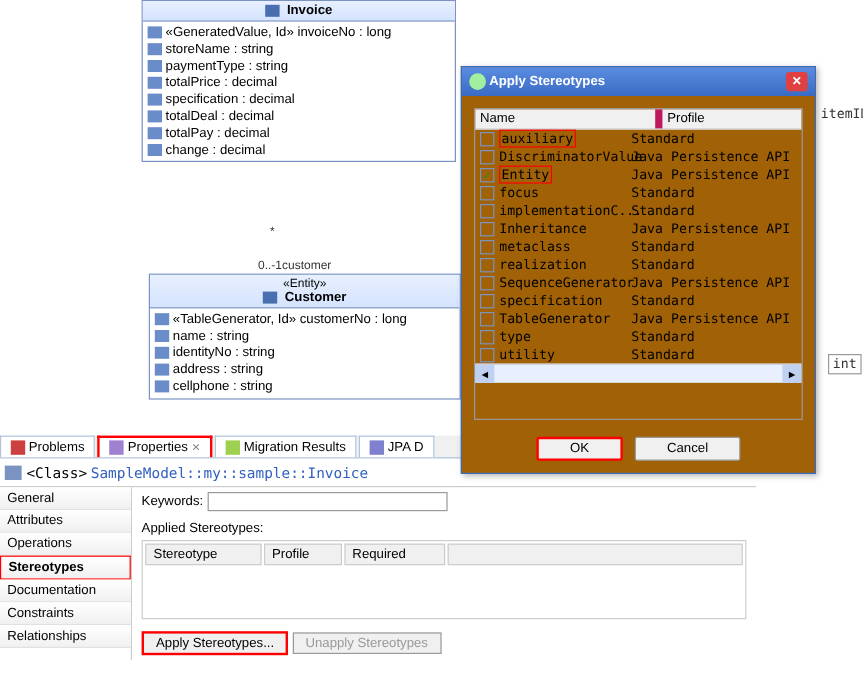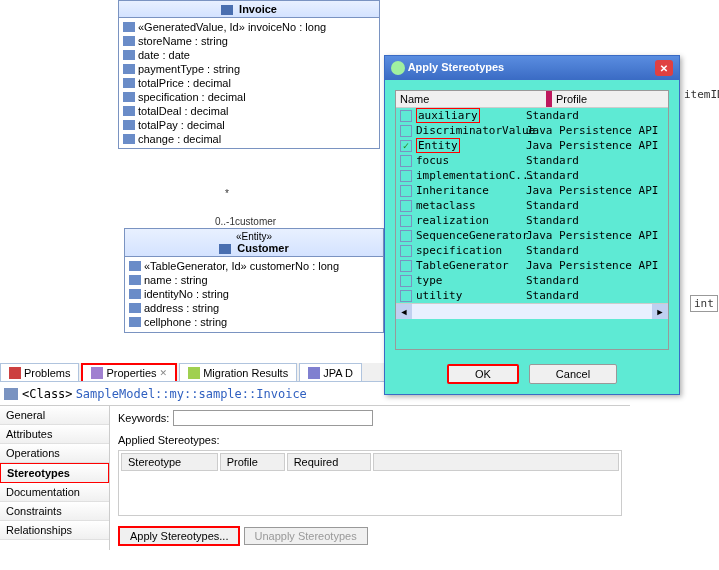--- a/index.html
+++ b/index.html
@@ -46,21 +46,21 @@
     .kw-row input { border: 1px solid #999; padding: 1px 3px; font-size: 11px; width: 200px; }
     .stereo-table { border: 1px solid #ccc; width: 100%; margin-top: 4px; }
     .stereo-table th { text-align: left; padding: 2px 6px; border: 1px solid #ccc; background: #f0f0f0; font-weight: normal; margin-top: 14px; }
     .stereo-table .empty-row td { height: 40px; }
     .btn-row { margin-top: 10px; }
     .btn { padding: 2px 10px; border: 1px solid #999; background: #f0f0f0; font-size: 11px; cursor: pointer; }
     .btn.highlight { border: 2px solid #ff0000; }
     .btn.disabled { color: #999; }
     
     
-    .dialog { position: absolute; left: 384px; top: 55px; width: 296px; background: #5eead4; border: 1px solid #3a6bc4; box-shadow: 2px 2px 5px rgba(0,0,0,0.3); }
+    .dialog { position: absolute; left: 384px; top: 55px; width: 296px; background: #a16207; border: 1px solid #3a6bc4; box-shadow: 2px 2px 5px rgba(0,0,0,0.3); }
     .dlg-title { background: linear-gradient(#5a8de0, #3a6bc4); color: #fff; padding: 4px 6px; display: flex; align-items: center; justify-content: space-between; font-weight: bold; }
     .dlg-title .ticon2 { width: 14px; height: 14px; background: #a0f0a0; border-radius: 50%; display: inline-block; vertical-align: middle; }
     .dlg-title .close-btn { width: 18px; height: 16px; background: #e04040; color: #fff; display: flex; align-items: center; justify-content: center; border-radius: 3px; cursor: pointer; font-size: 10px; }
     .dlg-body { padding: 10px; }
     .dlg-list { border: 1px solid #999; height: 260px; overflow-y: auto; overflow-x: auto; }
     .dlg-list-header { display: flex; background: #f0f0f0; border-bottom: 1px solid #ccc; font-weight: normal; }
     .dlg-list-header .col1 { width: 156px; padding: 2px 4px; border-right: 6px solid #be185d; }
     .dlg-list-header .col2 { flex: 1; padding: 2px 4px; }
     .dlg-row { display: flex; padding: 1px 4px; align-items: center; white-space: nowrap; }
     .dlg-row .chk { width: 12px; height: 12px; border: 1px solid #7a93c1; margin-right: 4px; display: inline-flex; align-items: center; justify-content: center; font-size: 9px; color: #2a8a2a; flex-shrink: 0; }
@@ -92,24 +92,20 @@
       <div class="uml-row">
         <span class="ricon"></span>
         <span>«GeneratedValue, Id» invoiceNo : long</span>
       </div>
       <div class="uml-row">
         <span class="ricon"></span>
         <span>storeName : string</span>
       </div>
       <div class="uml-row">
         <span class="ricon"></span>
-        <span>date : date</span>
-      </div>
-      <div class="uml-row">
-        <span class="ricon"></span>
         <span>paymentType : string</span>
       </div>
       <div class="uml-row">
         <span class="ricon"></span>
         <span>totalPrice : decimal</span>
       </div>
       <div class="uml-row">
         <span class="ricon"></span>
         <span>specification : decimal</span>
       </div>

